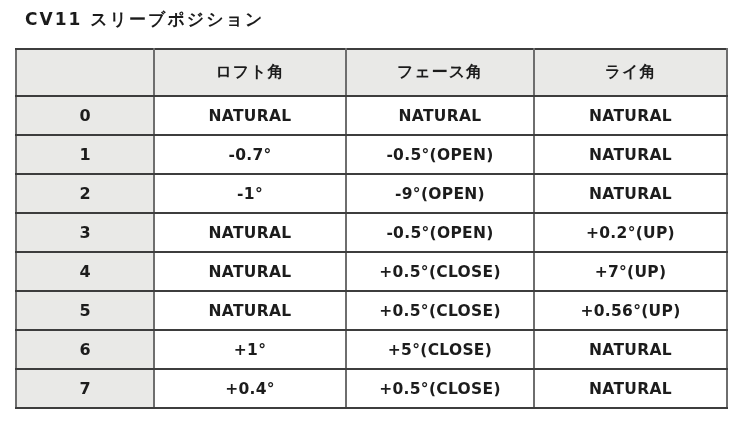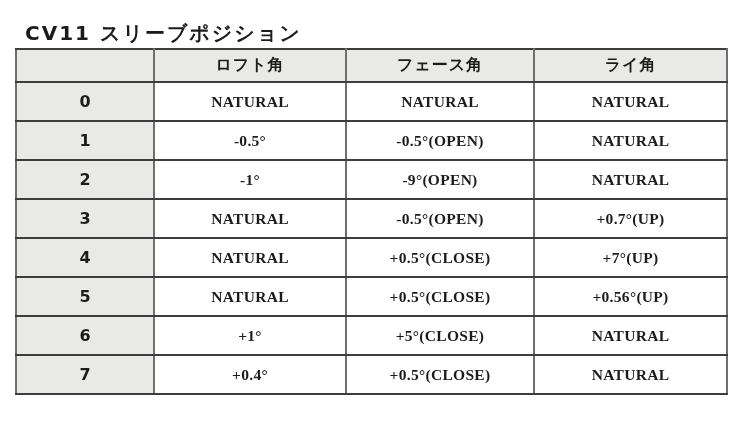--- a/index.html
+++ b/index.html
@@ -13,22 +13,22 @@
   }
   .page {
     position: relative;
     width: 750px;
     height: 433px;
     background: #ffffff;
   }
   .title {
     position: absolute;
     left: 25px;
-    top: 20px;
-    font-size: 20px;
+    top: 8px;
+    font-size: 17px;
     font-weight: bold;
     color: #1b1b1b;
     letter-spacing: 2px;
     white-space: nowrap;
   }
   table.spec {
     position: absolute;
     left: 15px;
     top: 48px;
     border-collapse: collapse;
@@ -42,40 +42,39 @@
   table.spec col.c3 { width: 193px; }
   table.spec th, table.spec td {
     border-top: 2px solid #3d3d3d;
     border-bottom: 2px solid #3d3d3d;
     border-left: 2px solid #6e6e6e;
     border-right: 2px solid #6e6e6e;
     text-align: center;
     vertical-align: middle;
     font-weight: bold;
     color: #1c1c1c;
-    padding: 0;
+    padding: 7px;
     overflow: hidden;
     white-space: nowrap;
   }
   table.spec tr.header-row th {
     height: 31px;
     background: #e9e9e7;
     font-size: 16px;
     letter-spacing: 1px;
   }
   table.spec tr.data-row { height: 39px; }
   table.spec tr.data-row th {
     background: #e9e9e7;
     font-size: 16px;
   }
   table.spec tr.data-row td {
     background: #ffffff;
     font-size: 15.5px;
     letter-spacing: 0.3px;
-    font-family: Liberation Serif, serif;
   }
 </style>
 </head>
 <body>
 
 <div class="page">
   <div class="title">CV11 スリーブポジション</div>
 
   <table class="spec">
     <colgroup>
@@ -93,35 +92,35 @@
       </tr>
 
       <tr class="data-row">
         <th>0</th>
         <td>NATURAL</td>
         <td>NATURAL</td>
         <td>NATURAL</td>
       </tr>
       <tr class="data-row">
         <th>1</th>
-        <td>-0.5°</td>
+        <td>-0.7°</td>
         <td>-0.5°(OPEN)</td>
         <td>NATURAL</td>
       </tr>
       <tr class="data-row">
         <th>2</th>
         <td>-1°</td>
         <td>-9°(OPEN)</td>
         <td>NATURAL</td>
       </tr>
       <tr class="data-row">
         <th>3</th>
         <td>NATURAL</td>
         <td>-0.5°(OPEN)</td>
-        <td>+0.7°(UP)</td>
+        <td>+0.2°(UP)</td>
       </tr>
       <tr class="data-row">
         <th>4</th>
         <td>NATURAL</td>
         <td>+0.5°(CLOSE)</td>
         <td>+7°(UP)</td>
       </tr>
       <tr class="data-row">
         <th>5</th>
         <td>NATURAL</td>

